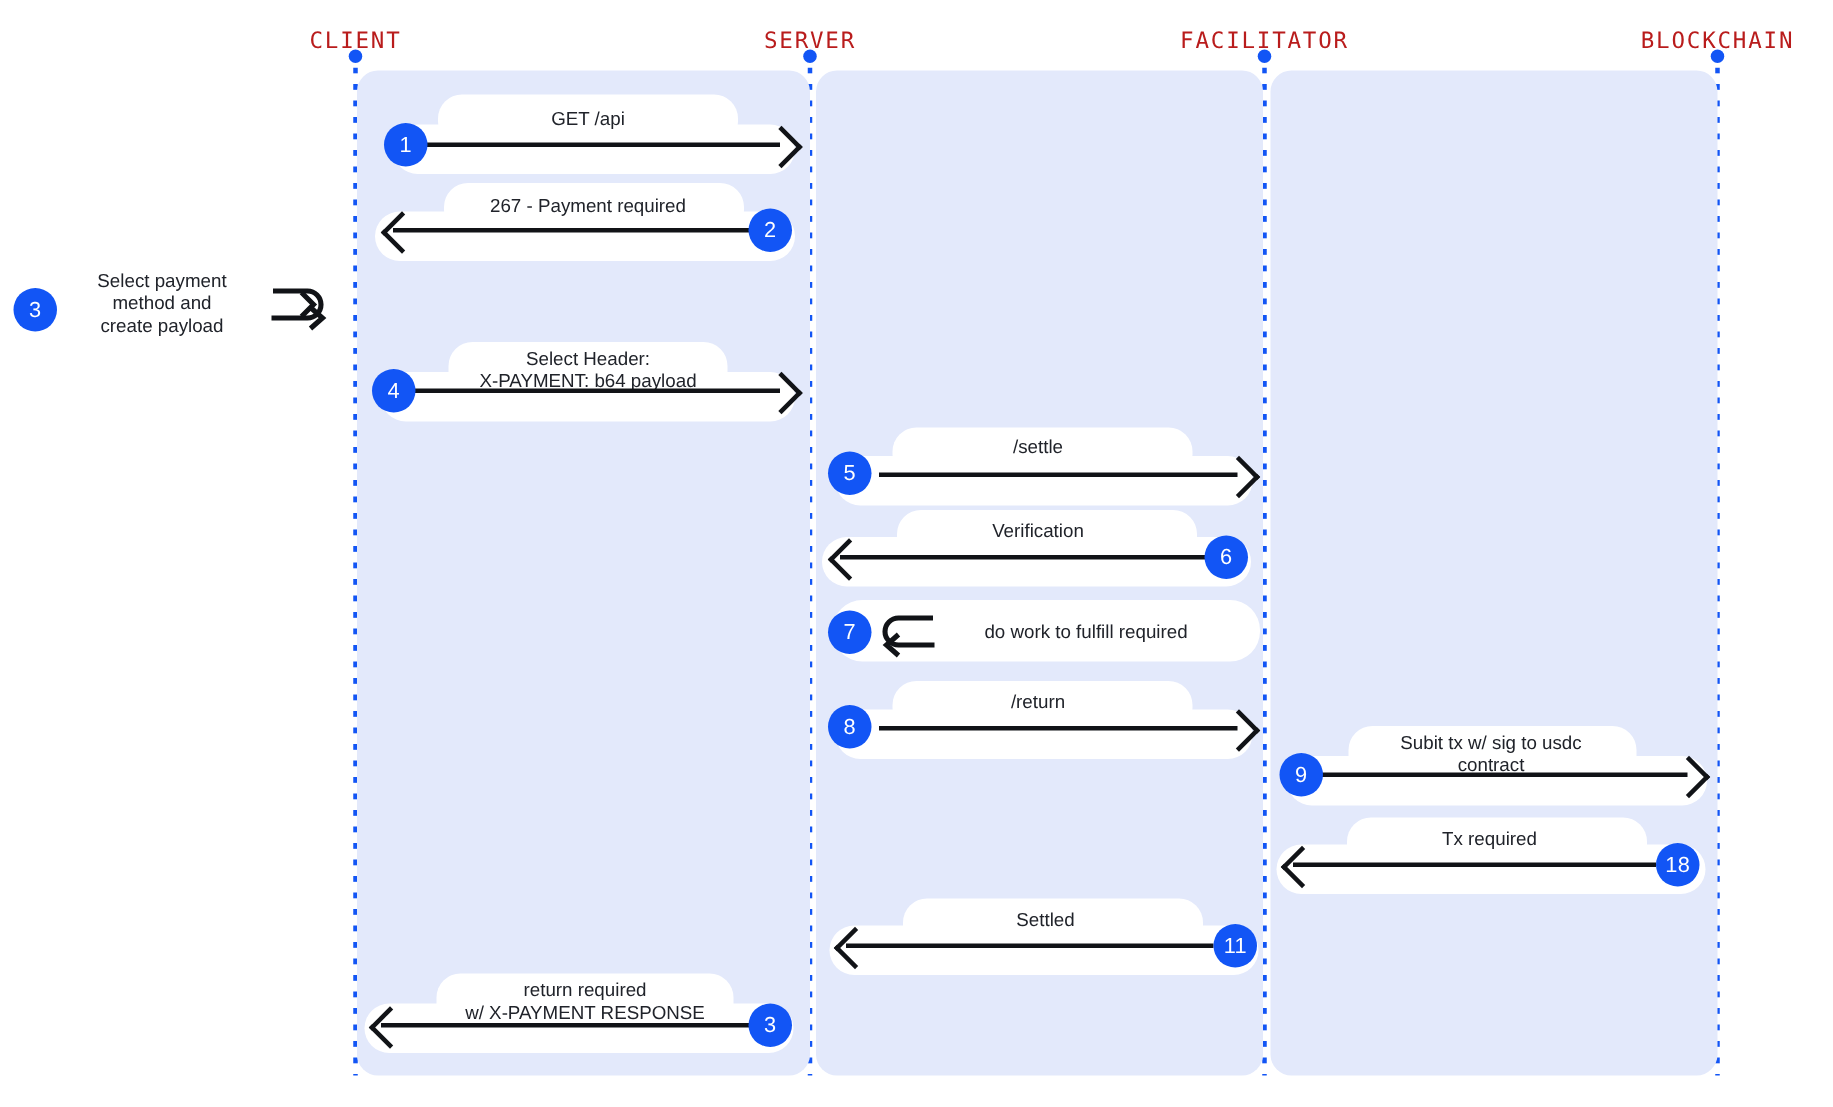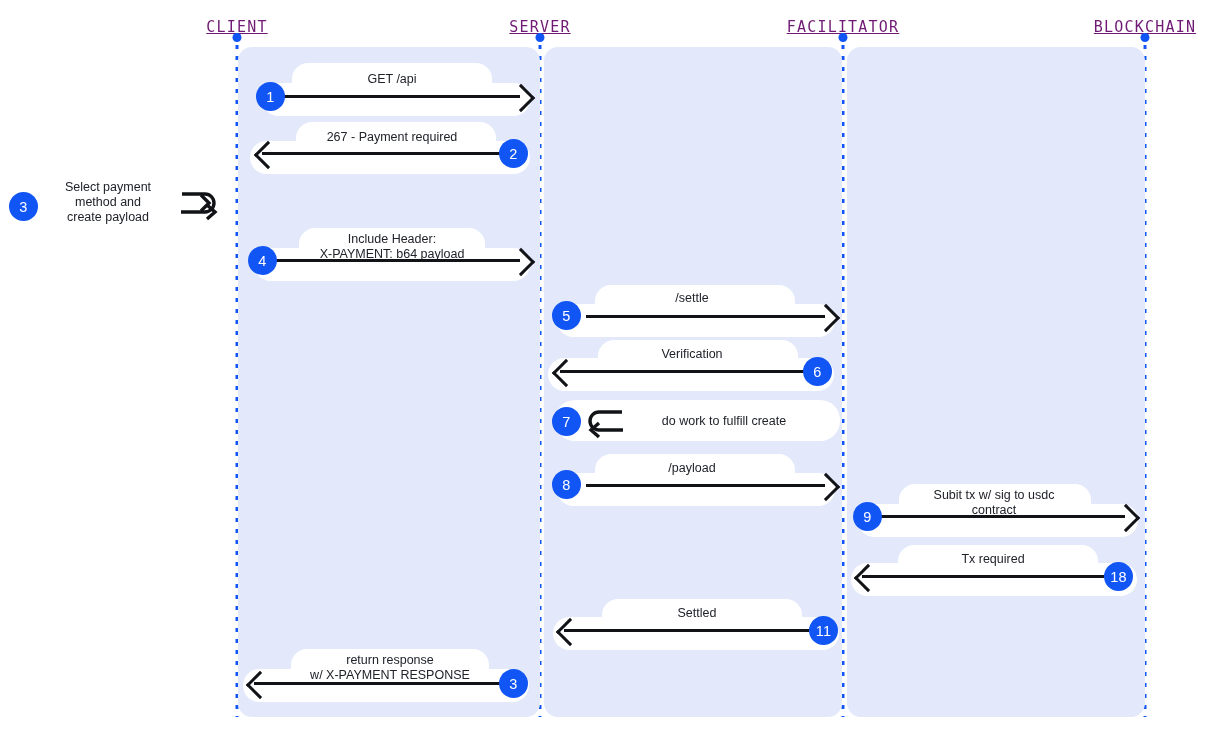--- a/index.html
+++ b/index.html
@@ -18,25 +18,24 @@
     height: 738px;
     background: #ffffff;
     overflow: hidden;
   }
   
   .participant-label {
     position: absolute;
     font-family: "DejaVu Sans Mono", "Liberation Mono", monospace;
     font-size: 15px;
     letter-spacing: 1.2px;
-    color: #701a75;
+    color: #b91c1c;
     white-space: nowrap;
     transform: translateX(-50%);
     top: 18px;
-    text-decoration: underline;
   }
   .lifeline-dot {
     position: absolute;
     width: 9px;
     height: 9px;
     border-radius: 50%;
     background: #1255f5;
     transform: translateX(-50%);
     top: 33px;
   }
@@ -170,21 +169,21 @@
         <path d="M 34 17 L 42 25 L 34 33" fill="none" stroke="#111317" stroke-width="3.4" stroke-linecap="butt" stroke-linejoin="miter" transform="translate(-8,-8)"></path>
         <path d="M 24 19 L 32 26 L 24 33" fill="none" stroke="#111317" stroke-width="3.4" stroke-linejoin="miter" transform="translate(8,0)"></path>
       </svg>
     </div>
     <div class="badge" style="left:9px; top:192px">3</div>
   </div>
 
   <div class="msg">
     <div class="msg-plate" style="left:299px; top:228px; width:186px; height:42px"></div>
     <div class="msg-plate lower" style="left:254px; top:248px; width:276px; height:33px"></div>
-    <div class="msg-label" style="left:392px; top:232px; width:240px">Include Header:
+    <div class="msg-label" style="left:392px; top:232px; width:240px">Select Header:
 X-PAYMENT: b64 payload</div>
     <div class="arrow-line" style="left:275px; top:259px"></div>
     <div class="arrow-line" style="left:275px; top:259px; width:245px"></div>
     <div class="arrow-head right" style="left:511px; top:252px"></div>
     <div class="badge" style="left:248px; top:246px">4</div>
   </div>
 
   <div class="msg">
     <div class="msg-plate" style="left:595px; top:285px; width:200px; height:34px"></div>
     <div class="msg-plate lower" style="left:557px; top:304px; width:278px; height:33px"></div>
@@ -198,34 +197,34 @@
     <div class="msg-plate" style="left:598px; top:340px; width:200px; height:34px"></div>
     <div class="msg-plate lower" style="left:548px; top:358px; width:286px; height:33px"></div>
     <div class="msg-label" style="left:692px; top:347px; width:200px">Verification</div>
     <div class="arrow-line" style="left:560px; top:370px; width:246px"></div>
     <div class="arrow-head left" style="left:556px; top:363px"></div>
     <div class="badge" style="left:803px; top:357px">6</div>
   </div>
 
   <div class="msg">
     <div class="msg-plate" style="left:555px; top:400px; width:285px; height:41px; border-radius:20px"></div>
-    <div class="msg-label" style="left:724px; top:414px; width:230px">do work to fulfill create</div>
+    <div class="msg-label" style="left:724px; top:414px; width:230px">do work to fulfill required</div>
     <div class="self-loop" style="left:582px; top:404px">
       <svg width="48" height="36" viewBox="0 0 48 36">
         <path d="M 40 8 L 17 8 A 9 9 0 0 0 17 26 L 41 26" fill="none" stroke="#111317" stroke-width="3.4" stroke-linecap="butt"></path>
         <path d="M 17 19 L 9 26 L 17 33" fill="none" stroke="#111317" stroke-width="3.4" stroke-linejoin="miter"></path>
       </svg>
     </div>
     <div class="badge" style="left:552px; top:407px">7</div>
   </div>
 
   <div class="msg">
     <div class="msg-plate" style="left:595px; top:454px; width:200px; height:34px"></div>
     <div class="msg-plate lower" style="left:557px; top:473px; width:278px; height:33px"></div>
-    <div class="msg-label" style="left:692px; top:461px; width:200px">/payload</div>
+    <div class="msg-label" style="left:692px; top:461px; width:200px">/return</div>
     <div class="arrow-line" style="left:586px; top:484px; width:239px"></div>
     <div class="arrow-head right" style="left:816px; top:477px"></div>
     <div class="badge" style="left:552px; top:470px">8</div>
   </div>
 
   <div class="msg">
     <div class="msg-plate" style="left:899px; top:484px; width:192px; height:42px"></div>
     <div class="msg-plate lower" style="left:858px; top:504px; width:280px; height:33px"></div>
     <div class="msg-label" style="left:994px; top:488px; width:240px">Subit tx w/ sig to usdc
 contract</div>
@@ -248,20 +247,20 @@
     <div class="msg-plate lower" style="left:553px; top:617px; width:286px; height:33px"></div>
     <div class="msg-label" style="left:697px; top:606px; width:200px">Settled</div>
     <div class="arrow-line" style="left:564px; top:629px; width:245px"></div>
     <div class="arrow-head left" style="left:560px; top:622px"></div>
     <div class="badge" style="left:809px; top:616px">11</div>
   </div>
 
   <div class="msg">
     <div class="msg-plate" style="left:291px; top:649px; width:198px; height:42px"></div>
     <div class="msg-plate lower" style="left:243px; top:669px; width:286px; height:33px"></div>
-    <div class="msg-label" style="left:390px; top:653px; width:250px">return response
+    <div class="msg-label" style="left:390px; top:653px; width:250px">return required
 w/ X-PAYMENT RESPONSE</div>
     <div class="arrow-line" style="left:254px; top:682px; width:246px"></div>
     <div class="arrow-head left" style="left:250px; top:675px"></div>
     <div class="badge" style="left:499px; top:669px">3</div>
   </div>
 
 </div>
 
 </body></html>

